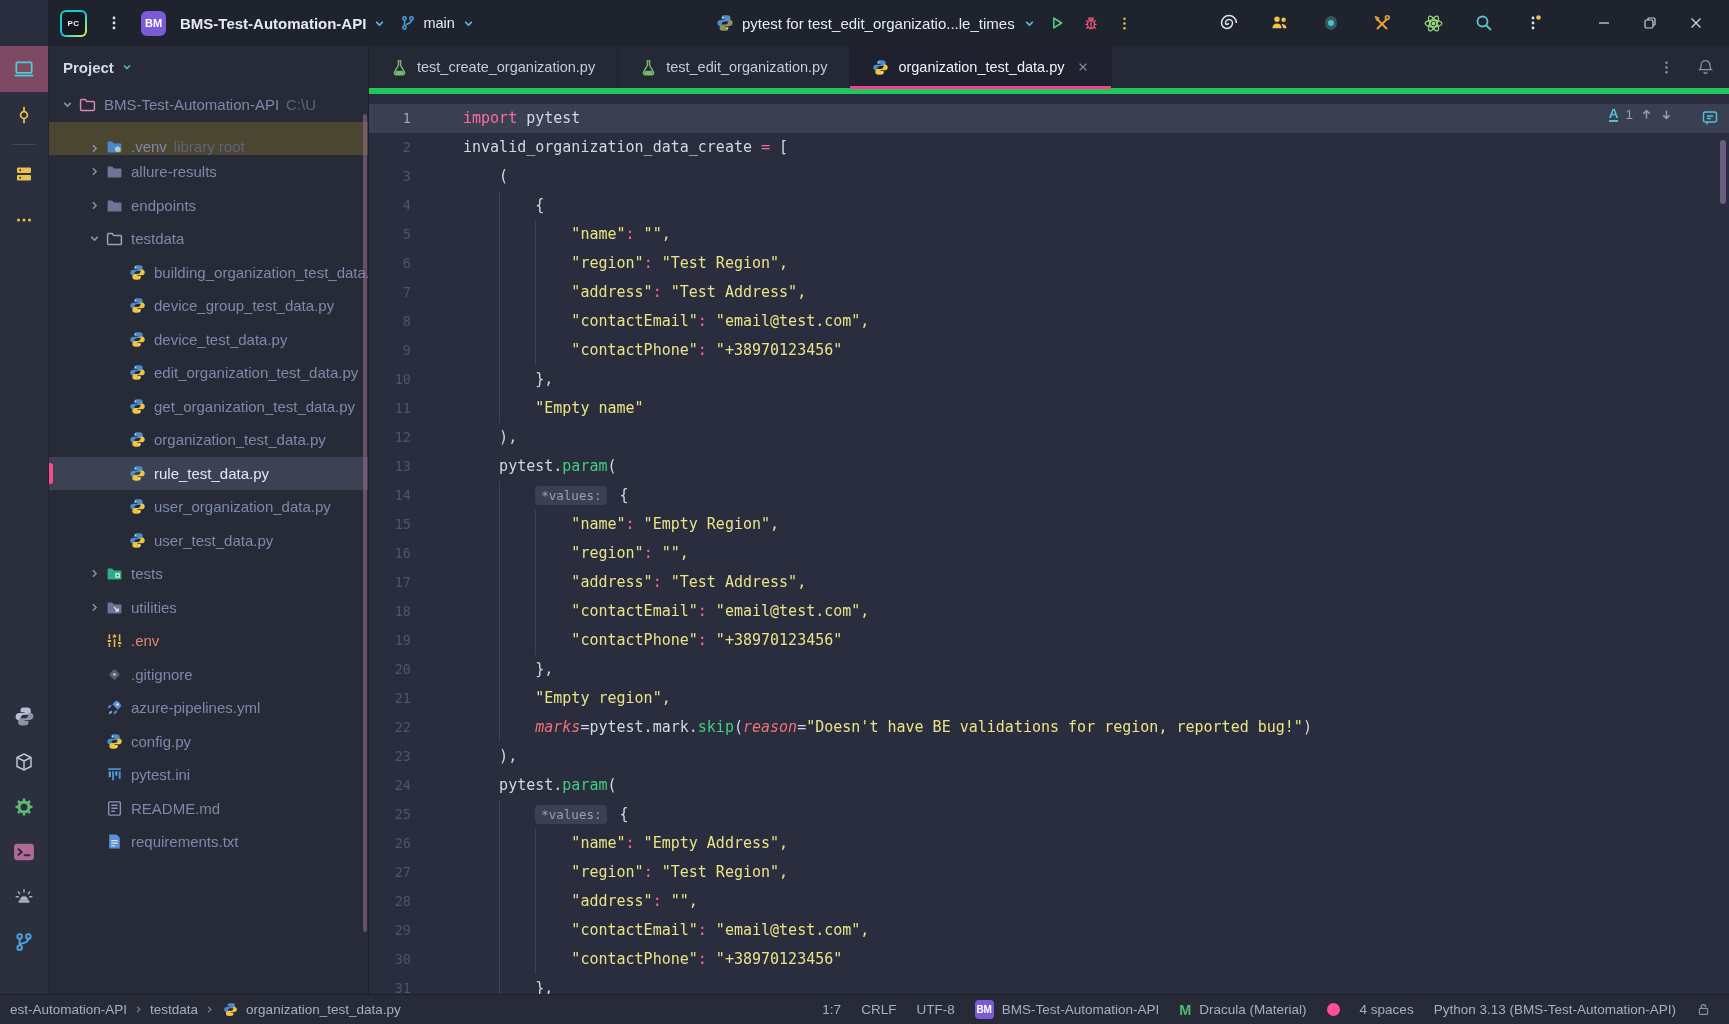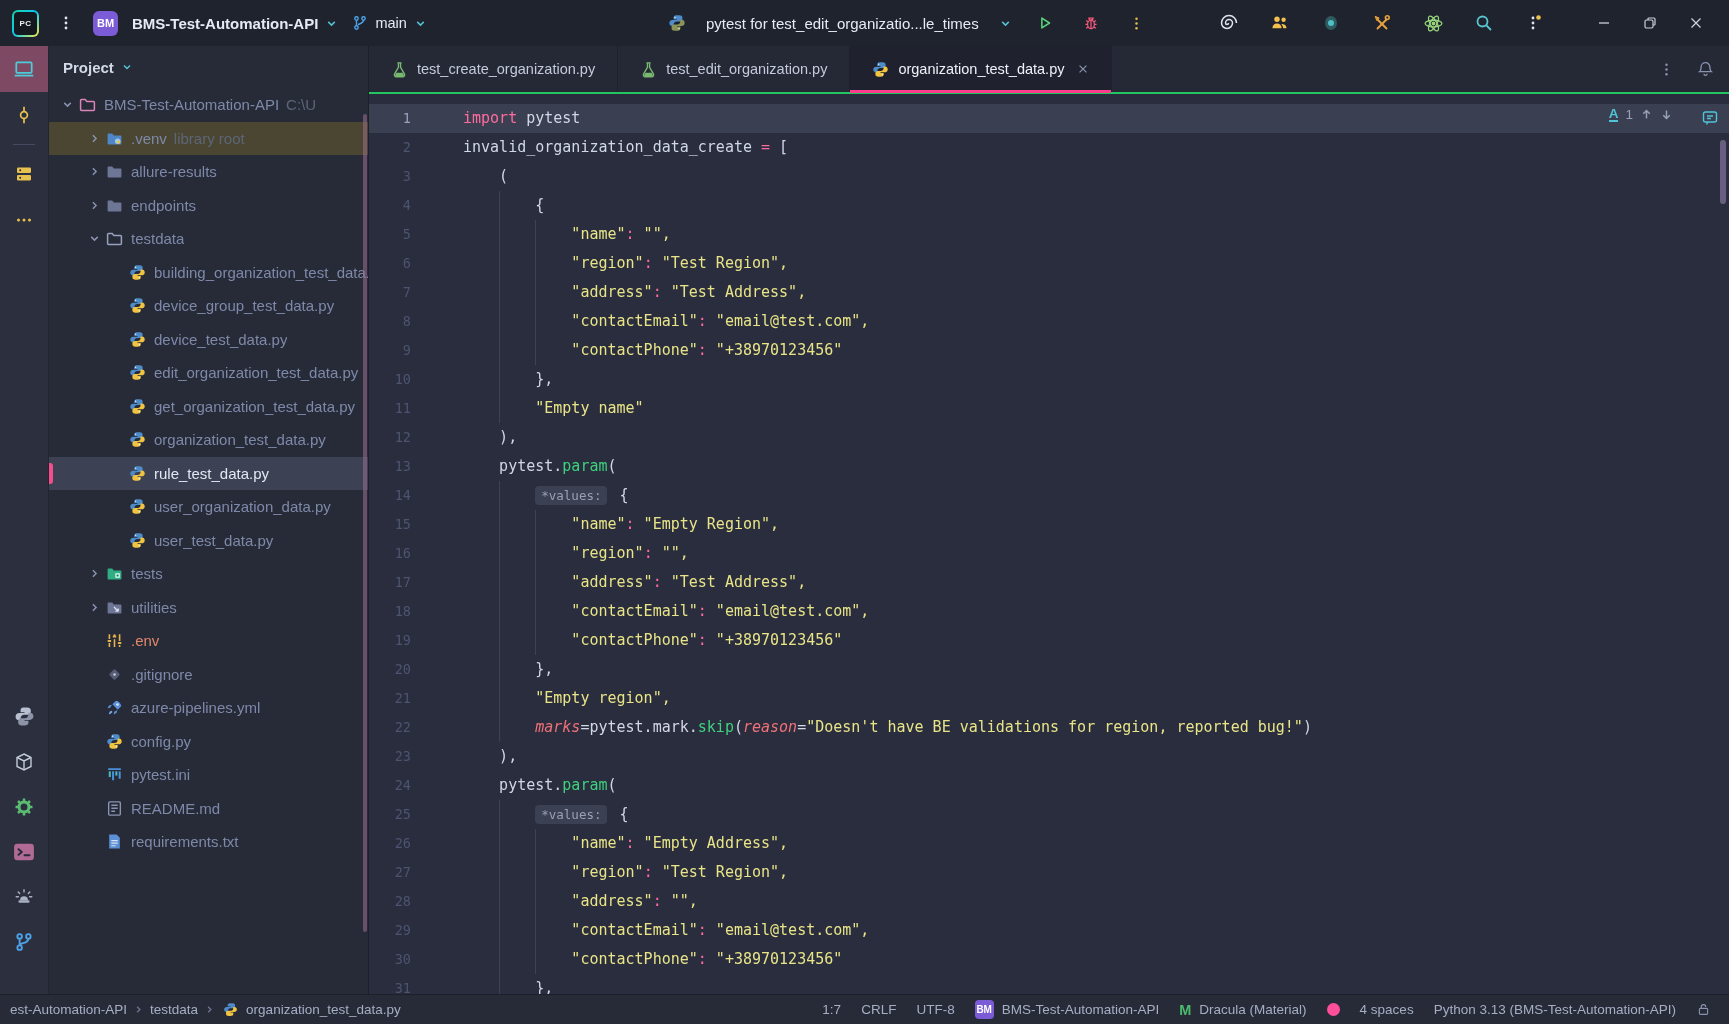--- a/index.html
+++ b/index.html
@@ -2,32 +2,32 @@
 <html><head>
 <meta charset="utf-8">
 <style>
   html,body{margin:0;padding:0;background:#14161d;}
   *{box-sizing:border-box;}
   .app{width:1729px;height:1024px;display:flex;flex-direction:column;background:#292d3e;
        font-family:"Liberation Sans",sans-serif;overflow:hidden;position:relative;color:#c8cede;}
   svg{display:block;}
 
   
-  .titlebar{flex:0 0 46px;background:#1f232e;display:flex;align-items:center;position:relative;}
+  .titlebar{flex:0 0 46px;background:#1f232e;display:flex;align-items:center;position:relative;margin-left:48px;}
   .tb-left{display:flex;align-items:center;gap:14px;padding-left:12px;}
   .logo{width:27px;height:27px;border-radius:6px;padding:2px;
         background:linear-gradient(135deg,#19d3a2,#08c7f0 48%,#f8ef45);}
   .logo i{display:flex;width:100%;height:100%;background:#15181f;border-radius:4px;
           font-style:normal;font-size:8px;font-weight:bold;color:#eef4f4;align-items:center;justify-content:center;letter-spacing:.5px;}
   .icon-btn{display:flex;align-items:center;justify-content:center;width:26px;height:26px;border-radius:5px;cursor:pointer;}
   .badge-bm{width:25px;height:25px;border-radius:6px;background:#7c5cd6;color:#fff;font-size:11px;font-weight:bold;
             display:flex;align-items:center;justify-content:center;cursor:pointer;}
   .tb-project,.tb-branch{display:flex;align-items:center;gap:7px;cursor:pointer;font-size:15px;color:#e6eaf4;font-weight:600;}
   .tb-branch{font-weight:400;font-size:14.5px;}
-  .tb-run{position:absolute;left:668px;top:0;height:46px;display:flex;align-items:center;gap:20px;}
+  .tb-run{position:absolute;left:668px;top:0;height:46px;display:flex;align-items:center;gap:8px;}
   .tb-run .runlabel{font-size:15px;color:#e6eaf4;}
   .tb-right{margin-left:auto;display:flex;align-items:center;gap:25px;padding-right:10px;}
   .winctl{display:flex;align-items:center;margin-left:8px;}
   .winctl .icon-btn{width:46px;height:46px;border-radius:0;}
 
   
   .main{flex:1;display:flex;min-height:0;}
 
   
   .activity{flex:0 0 48px;background:#2b2f3e;display:flex;flex-direction:column;align-items:center;position:relative;border-right:1px solid #222632;}
@@ -40,29 +40,29 @@
   
   .panel{flex:0 0 320px;background:#272b38;position:relative;overflow:hidden;border-right:1px solid #1d2029;}
   .panel-head{height:42px;display:flex;align-items:center;gap:7px;padding-left:14px;font-size:15px;font-weight:700;color:#d4d9e6;cursor:pointer;}
   .tree{position:relative;}
   .trow{height:33.5px;display:flex;align-items:center;font-size:15px;color:#7e89a9;white-space:nowrap;overflow:hidden;cursor:pointer;position:relative;}
   .trow.lvl0{padding-left:8px;}.trow.lvl1{padding-left:35px;}.trow.lvl2{padding-left:58px;}
   .trow .chev{flex:0 0 20px;display:flex;align-items:center;justify-content:center;}
   .trow .ticon{flex:0 0 20px;margin-right:7px;display:flex;align-items:center;justify-content:center;}
   .trow .tlabel{overflow:hidden;}
   .trow .tsuffix{color:#5d6579;margin-left:7px;}
-  .trow.library{background:#4a4631;}
+  .trow.library{background:#4a4631;align-items:flex-end;}
   .trow.selected{background:#3c4254;color:#e2e7f3;}
   .selbar{position:absolute;left:0;top:6px;bottom:6px;width:4px;border-radius:0 3px 3px 0;background:#f64c8d;}
   .trow.env-file .tlabel{color:#e0876b;}
   .panel-scroll{position:absolute;right:1px;top:68px;height:818px;width:4px;border-radius:2px;background:rgba(158,112,143,.55);}
 
   
   .editor-col{flex:1;display:flex;flex-direction:column;min-width:0;background:#292d3e;position:relative;}
-  .tabs{flex:0 0 48px;background:#252936;display:flex;align-items:stretch;border-bottom:2px solid #22c55e;}
+  .tabs{flex:0 0 48px;background:#252936;display:flex;align-items:stretch;border-bottom:6px solid #22c55e;}
   .tab{display:flex;align-items:center;gap:9px;padding:0 22px;font-size:14.5px;color:#c4cadb;cursor:pointer;
        border-right:1px solid #1e2230;position:relative;}
   .tab.active{background:#1f222e;color:#eef2f8;}
   .tab.active::after{content:"";position:absolute;left:0;right:0;bottom:-1px;height:3px;background:#ff3d8f;}
   .tclose{display:flex;margin-left:4px;}
   .tabs-right{margin-left:auto;display:flex;align-items:center;gap:22px;padding-right:14px;}
 
   .editor{flex:1;position:relative;overflow:hidden;padding-top:10px;}
   .cl{display:flex;height:29px;}
   .cl.current{background:#3a4051;}

